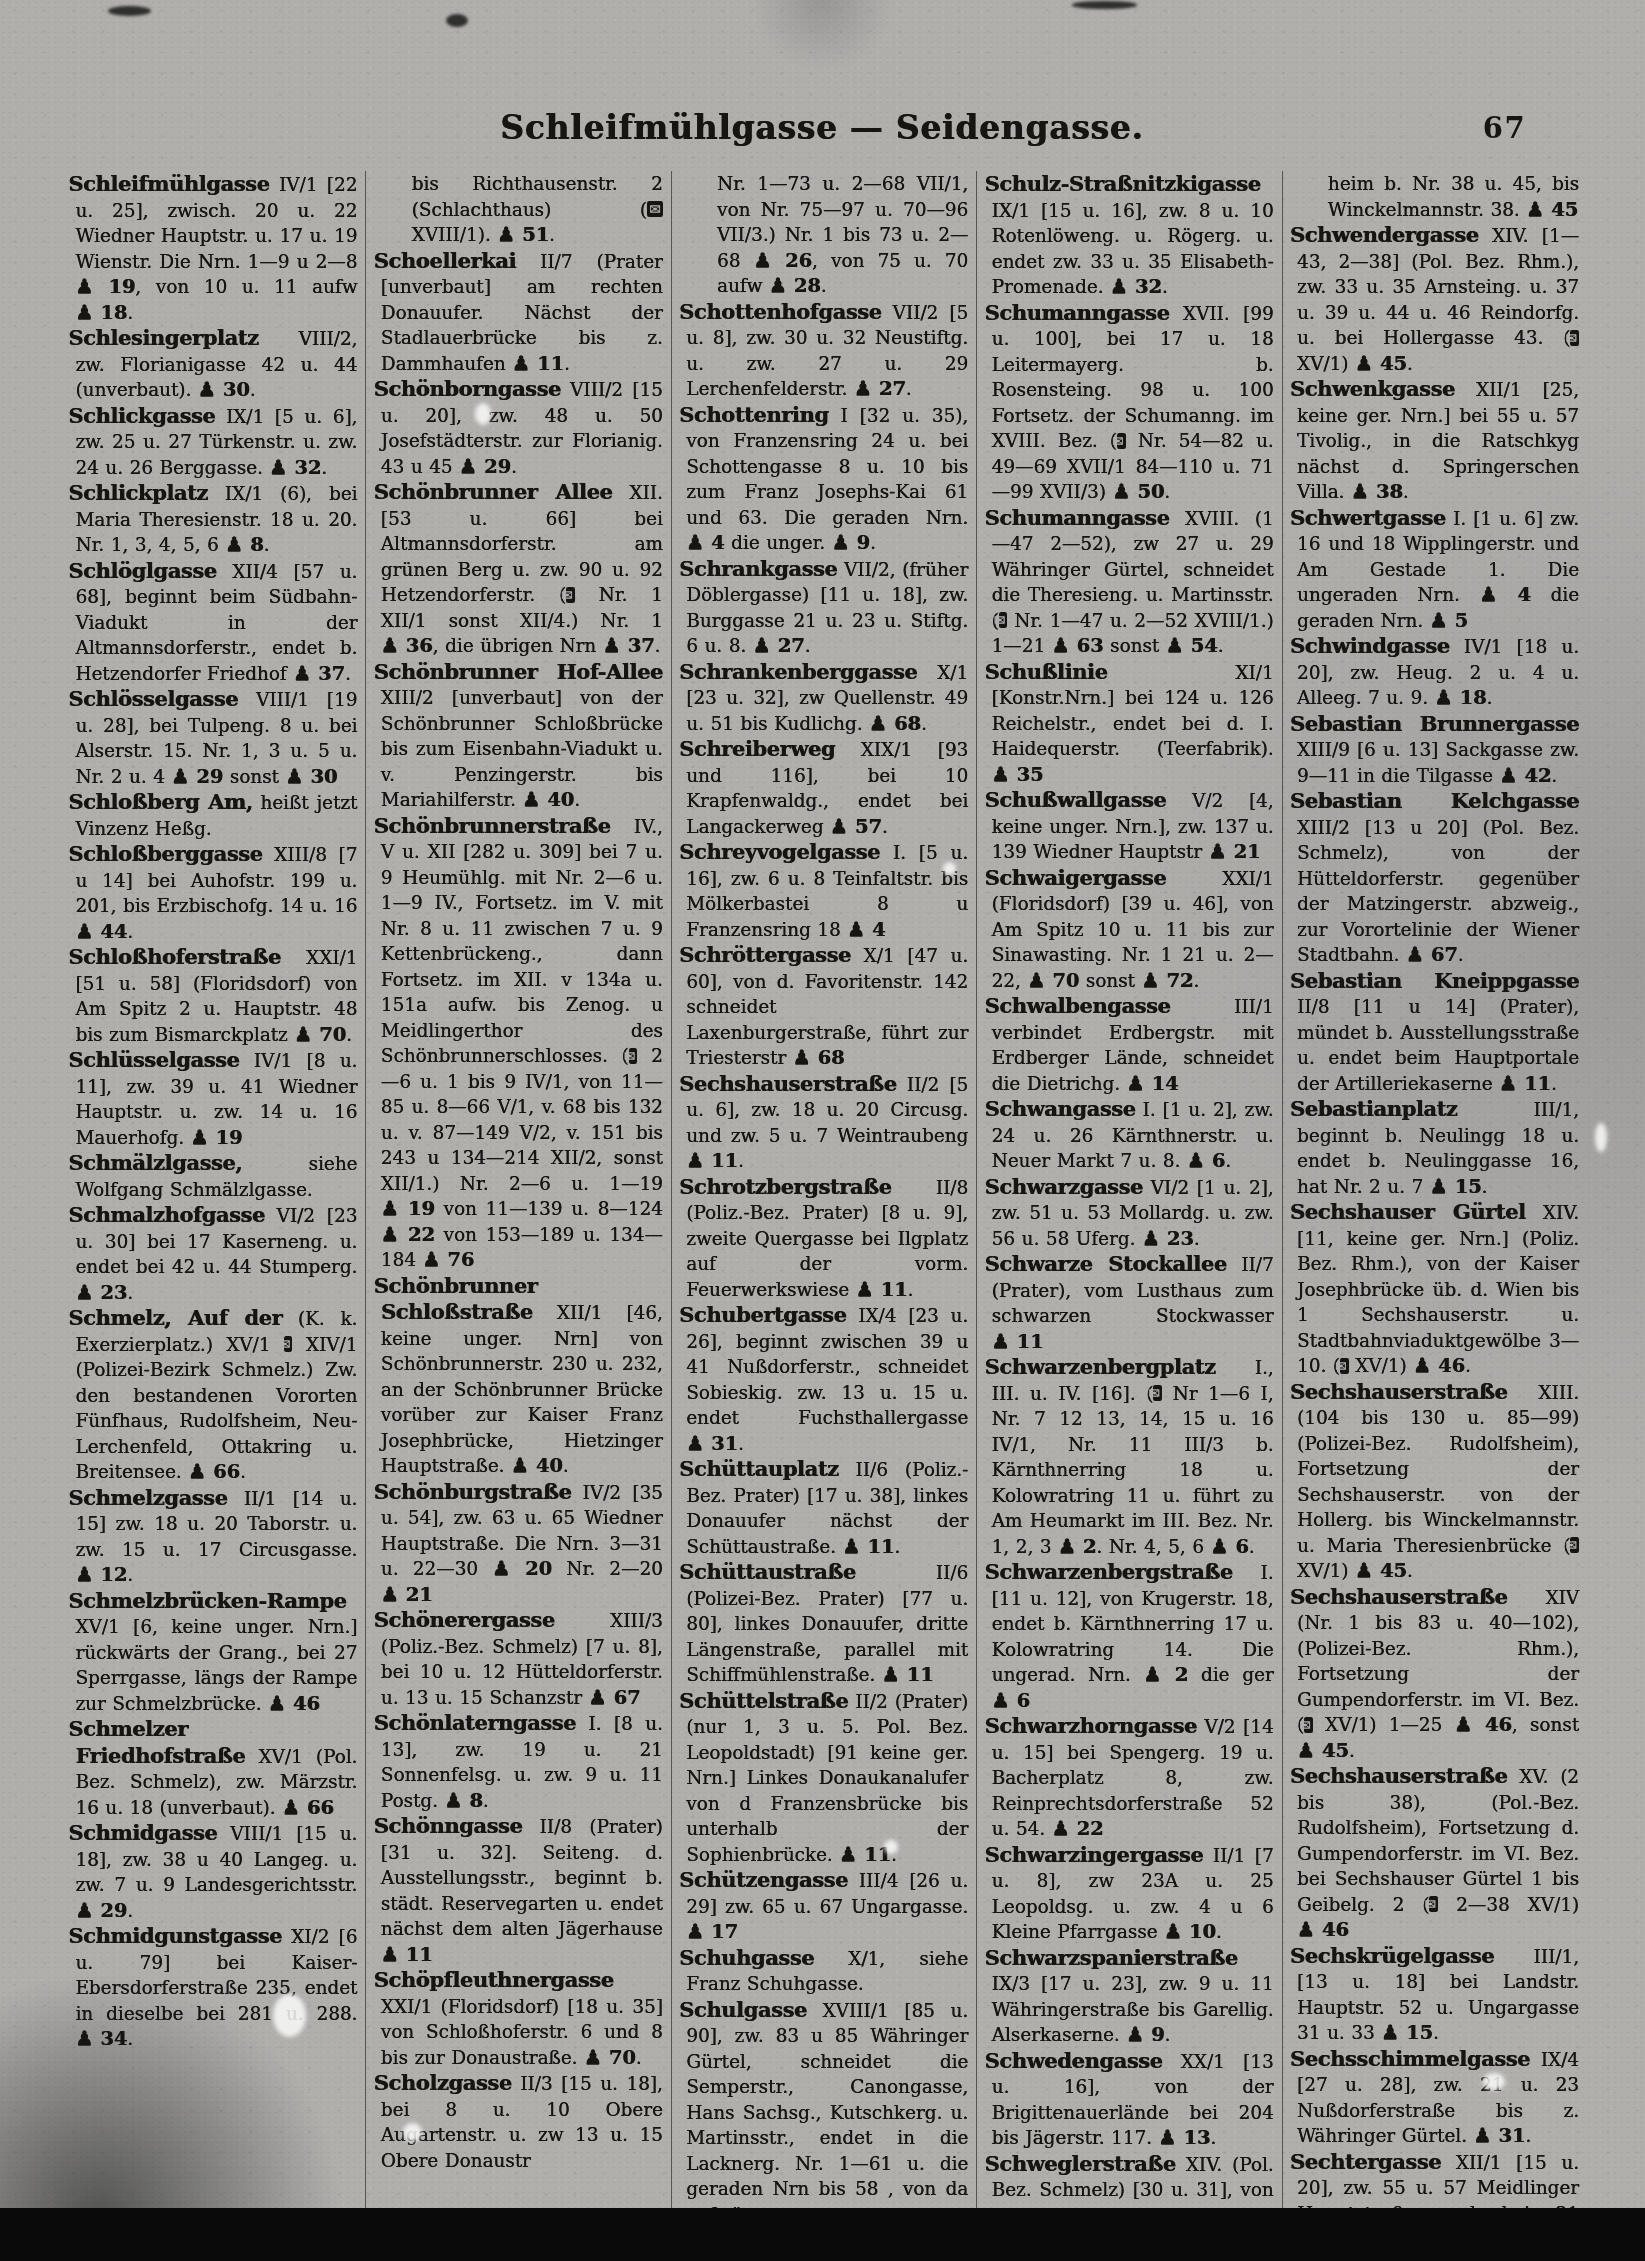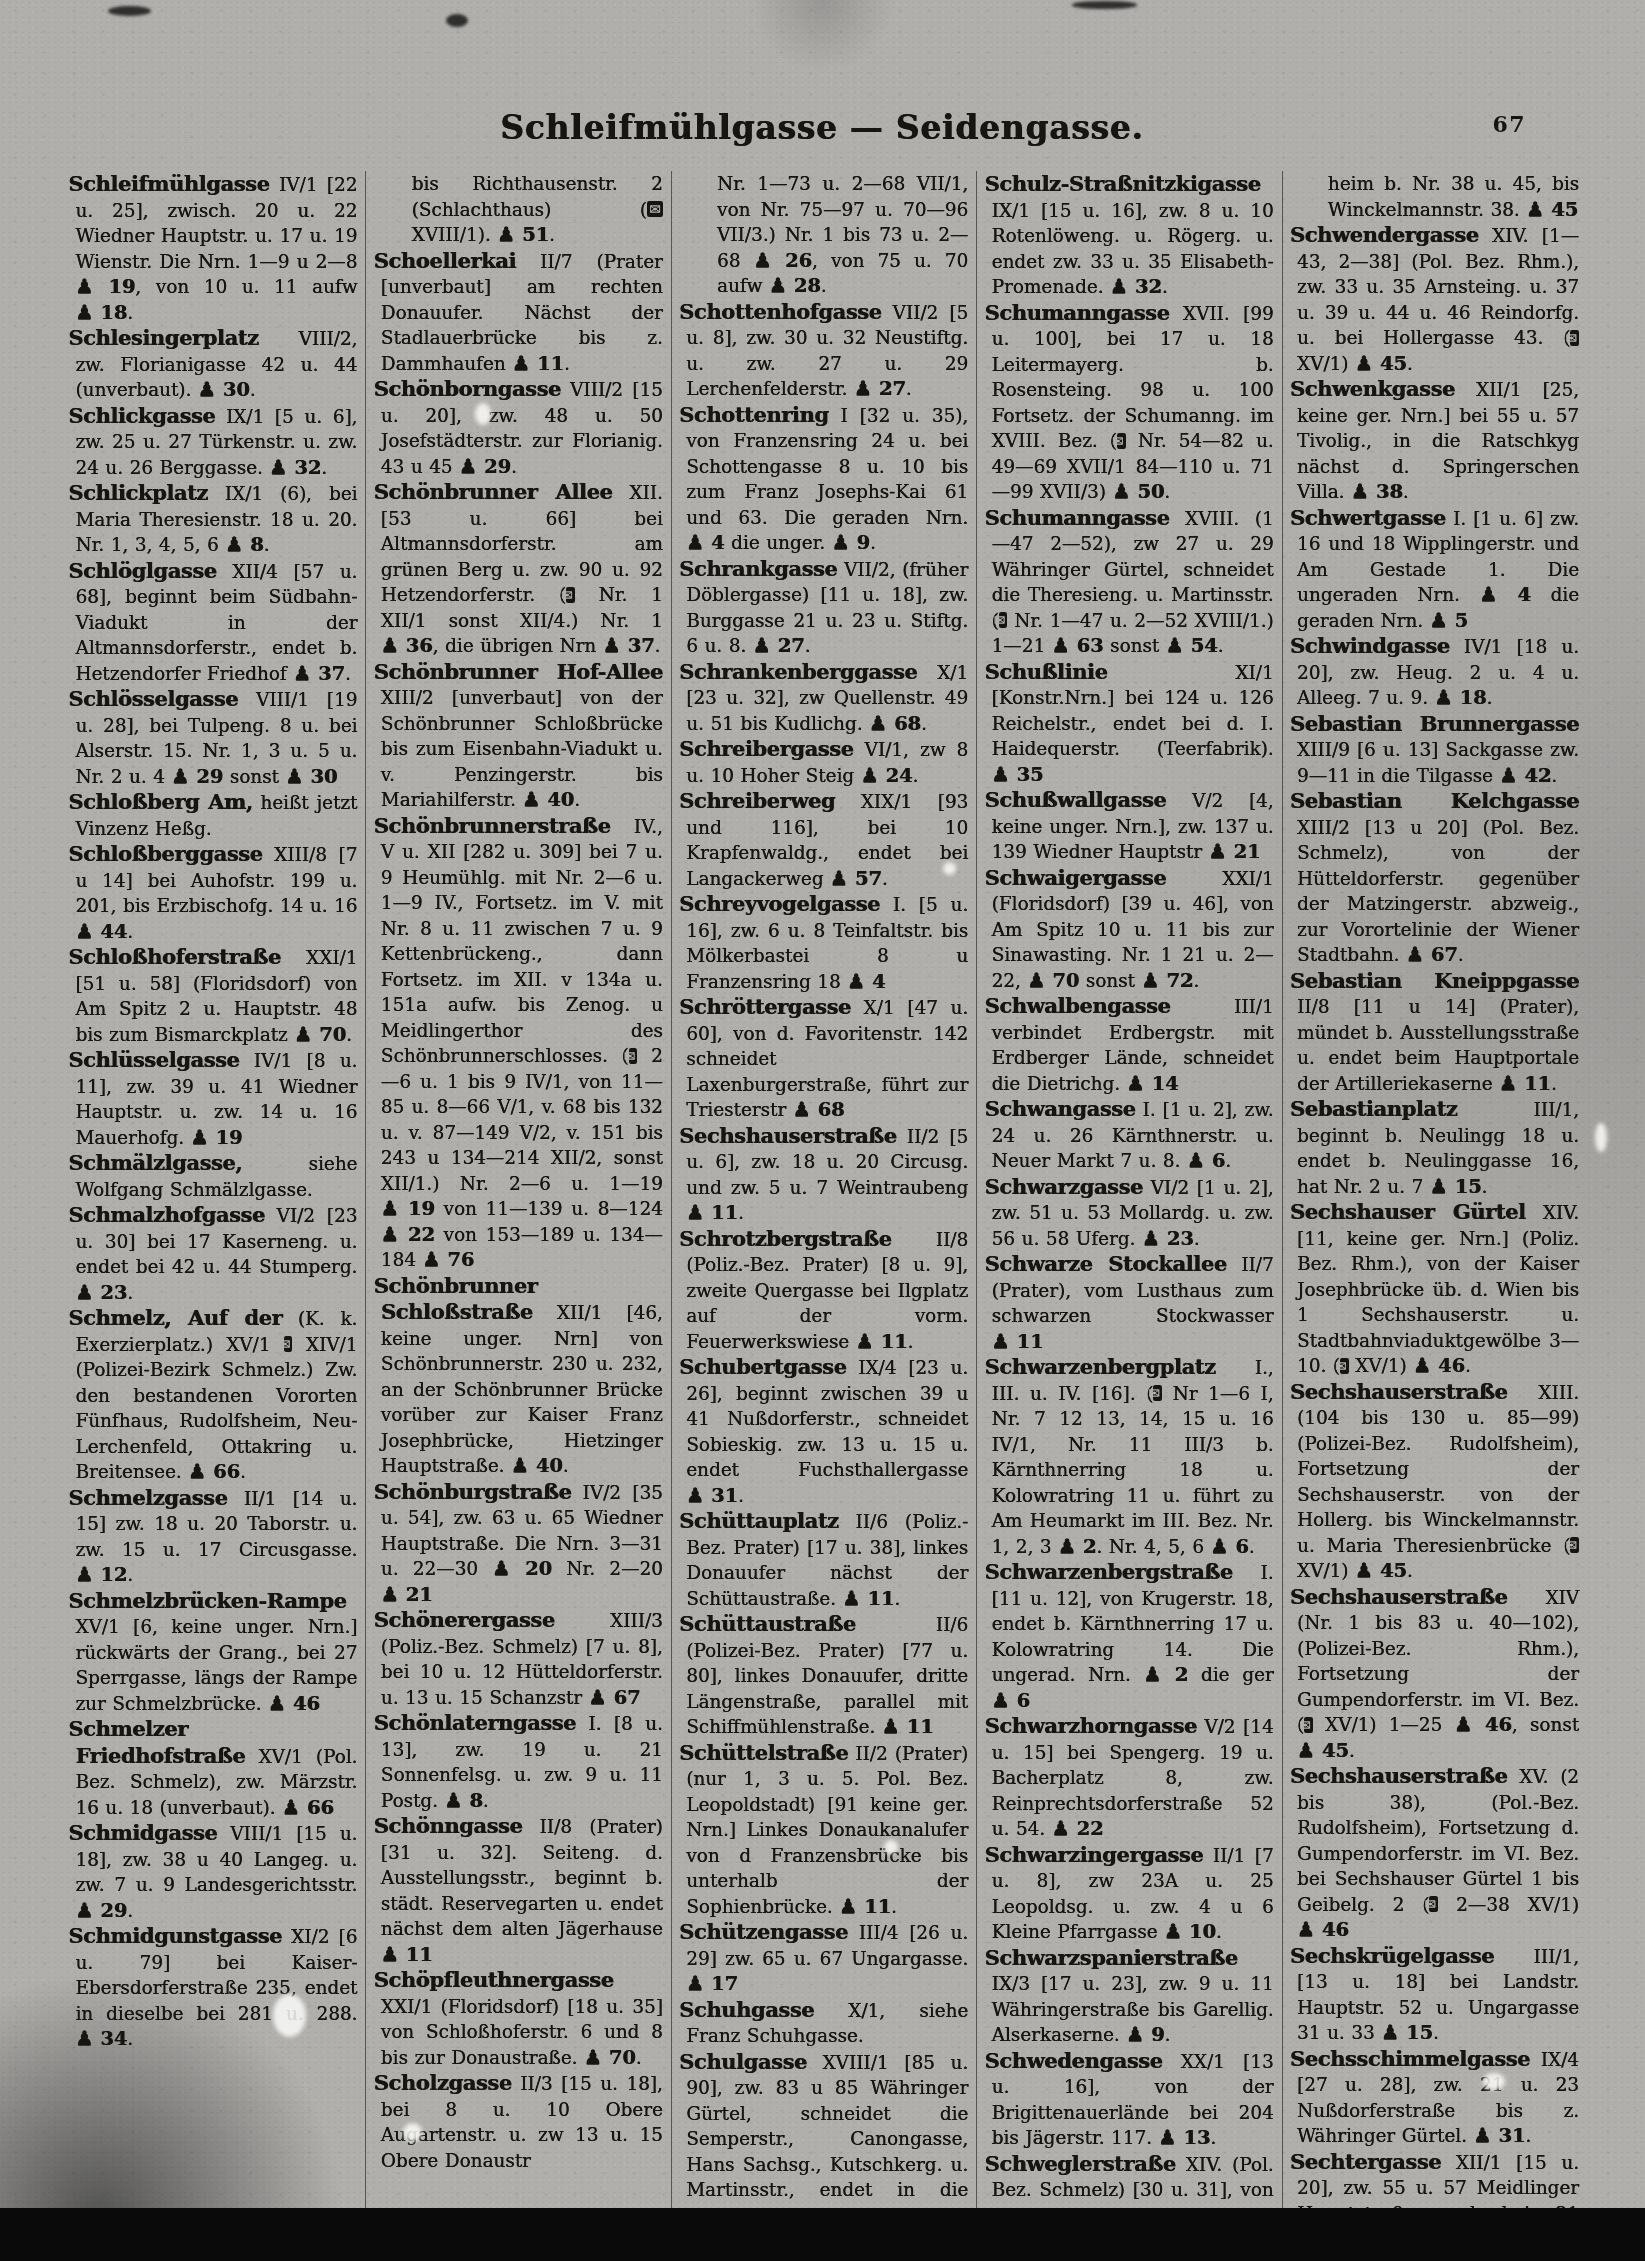--- a/index.html
+++ b/index.html
@@ -14,21 +14,21 @@
       radial-gradient(rgba(0,0,0,.07) 0.7px, rgba(0,0,0,0) 1.1px),
       radial-gradient(rgba(255,255,255,.07) 0.7px, rgba(255,255,255,0) 1.2px),
       radial-gradient(rgba(0,0,0,.05) 1.4px, rgba(0,0,0,0) 1.9px);
     background-size:auto,auto,auto,6.5px 5px,9.4px 8px,29.5px 21px;}
   .bottom-band{position:absolute;left:0;right:0;bottom:0;height:53px;background:#0a0a0a;}
   .edge-mark{position:absolute;background:rgba(15,15,15,.8);border-radius:50%;filter:blur(1.4px);}
   .speck{position:absolute;background:rgba(250,250,248,.85);border-radius:50%;filter:blur(2.2px);}
   .header{position:absolute;top:108px;left:61px;right:61px;height:58px;}
   .title{position:absolute;left:439px;top:0;font-weight:bold;font-size:33px;letter-spacing:0.7px;
     text-shadow:0.7px 0 0 currentColor;}
-  .pageno{position:absolute;right:58px;top:2.9px;font-size:22px;font-weight:bold;letter-spacing:1.4px;}
+  .pageno{position:absolute;right:58px;top:2.9px;font-size:29px;font-weight:bold;letter-spacing:1.4px;}
   .columns{position:absolute;top:171px;left:61px;width:1526px;height:2053px;display:flex;}
   .col{flex:1 1 0;height:100%;overflow:hidden;padding:0 8px 0 7.2px;border-right:1.4px solid rgba(25,25,22,.6);}
   .col:last-child{border-right:none;}
   .entry{margin:0;font-size:18.4px;line-height:25.5px;text-align:justify;
     text-indent:-7.2px;padding-left:7.2px;
     text-shadow:0.3px 0 0 currentColor;word-spacing:0.7px;}
   .entry.cont{text-indent:0;padding-left:0;margin-left:38px;}
   .lead{font-weight:bold;font-size:21px;letter-spacing:-0.4px;text-shadow:0.6px 0 0 currentColor;}
   .post{font-weight:bold;font-size:19.4px;text-shadow:0.6px 0 0 currentColor;white-space:nowrap;}
   .tel{display:inline-block;background:#161512;color:#b0afac;font-size:13.7px;line-height:16px;
@@ -78,21 +78,20 @@
           <p class="entry"><span class="lead">Schönngasse</span> <span>II/8 (Prater) [31 u. 32]. Seiteng. d. Ausstellungsstr., beginnt b. städt. Reservegarten u. endet nächst dem alten Jägerhause <span class="post">♟&nbsp;11</span></span></p>
           <p class="entry"><span class="lead">Schöpfleuthnergasse</span> <span>XXI/1 (Floridsdorf) [18 u. 35] von Schloßhoferstr. 6 und 8 bis zur Donaustraße. <span class="post">♟&nbsp;70</span>.</span></p>
           <p class="entry"><span class="lead">Scholzgasse</span> <span>II/3 [15 u. 18], bei 8 u. 10 Obere Augartenstr. u. zw 13 u. 15 Obere Donaustr </span></p>
         </div>
         <div class="col">
           <p class="entry cont"><span>Nr. 1—73 u. 2—68 VII/1, von Nr. 75—97 u. 70—96 VII/3.) Nr. 1 bis 73 u. 2—68 <span class="post">♟&nbsp;26</span>, von 75 u. 70 aufw <span class="post">♟&nbsp;28</span>.</span></p>
           <p class="entry"><span class="lead">Schottenhofgasse</span> <span>VII/2 [5 u. 8], zw. 30 u. 32 Neustiftg. u. zw. 27 u. 29 Lerchenfelderstr. <span class="post">♟&nbsp;27</span>.</span></p>
           <p class="entry"><span class="lead">Schottenring</span> <span>I [32 u. 35), von Franzensring 24 u. bei Schottengasse 8 u. 10 bis zum Franz Josephs-Kai 61 und 63. Die geraden Nrn. <span class="post">♟&nbsp;4</span> die unger. <span class="post">♟&nbsp;9</span>.</span></p>
           <p class="entry"><span class="lead">Schrankgasse</span> <span>VII/2, (früher Döblergasse) [11 u. 18], zw. Burggasse 21 u. 23 u. Stiftg. 6 u. 8. <span class="post">♟&nbsp;27</span>.</span></p>
           <p class="entry"><span class="lead">Schrankenberggasse</span> <span>X/1 [23 u. 32], zw Quellenstr. 49 u. 51 bis Kudlichg. <span class="post">♟&nbsp;68</span>.</span></p>
-          <p class="entry"><span class="lead">Schreibergasse</span> <span>VI/1, zw 8 u. 10 Hoher Steig <span class="post">♟&nbsp;24</span>.</span></p>
           <p class="entry"><span class="lead">Schreiberweg</span> <span>XIX/1 [93 und 116], bei 10 Krapfenwaldg., endet bei Langackerweg <span class="post">♟&nbsp;57</span>.</span></p>
           <p class="entry"><span class="lead">Schreyvogelgasse</span> <span>I. [5 u. 16], zw. 6 u. 8 Teinfaltstr. bis Mölkerbastei 8 u Franzensring 18 <span class="post">♟&nbsp;4</span></span></p>
           <p class="entry"><span class="lead">Schröttergasse</span> <span>X/1 [47 u. 60], von d. Favoritenstr. 142 schneidet Laxenburgerstraße, führt zur Triesterstr <span class="post">♟&nbsp;68</span></span></p>
           <p class="entry"><span class="lead">Sechshauserstraße</span> <span>II/2 [5 u. 6], zw. 18 u. 20 Circusg. und zw. 5 u. 7 Weintraubeng <span class="post">♟&nbsp;11</span>.</span></p>
           <p class="entry"><span class="lead">Schrotzbergstraße</span> <span>II/8 (Poliz.-Bez. Prater) [8 u. 9], zweite Quergasse bei Ilgplatz auf der vorm. Feuerwerkswiese <span class="post">♟&nbsp;11</span>.</span></p>
           <p class="entry"><span class="lead">Schubertgasse</span> <span>IX/4 [23 u. 26], beginnt zwischen 39 u 41 Nußdorferstr., schneidet Sobieskig. zw. 13 u. 15 u. endet Fuchsthallergasse <span class="post">♟&nbsp;31</span>.</span></p>
           <p class="entry"><span class="lead">Schüttauplatz</span> <span>II/6 (Poliz.-Bez. Prater) [17 u. 38], linkes Donauufer nächst der Schüttaustraße. <span class="post">♟&nbsp;11</span>.</span></p>
           <p class="entry"><span class="lead">Schüttaustraße</span> <span>II/6 (Polizei-Bez. Prater) [77 u. 80], linkes Donauufer, dritte Längenstraße, parallel mit Schiffmühlenstraße. <span class="post">♟&nbsp;11</span></span></p>
           <p class="entry"><span class="lead">Schüttelstraße</span> <span>II/2 (Prater) (nur 1, 3 u. 5. Pol. Bez. Leopoldstadt) [91 keine ger. Nrn.] Linkes Donaukanalufer von d Franzensbrücke bis unterhalb der Sophienbrücke. <span class="post">♟&nbsp;11</span>.</span></p>
           <p class="entry"><span class="lead">Schützengasse</span> <span>III/4 [26 u. 29] zw. 65 u. 67 Ungargasse. <span class="post">♟&nbsp;17</span></span></p>

